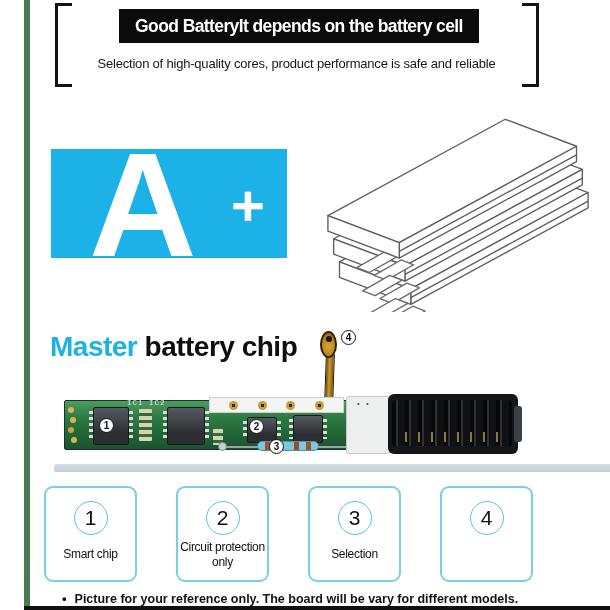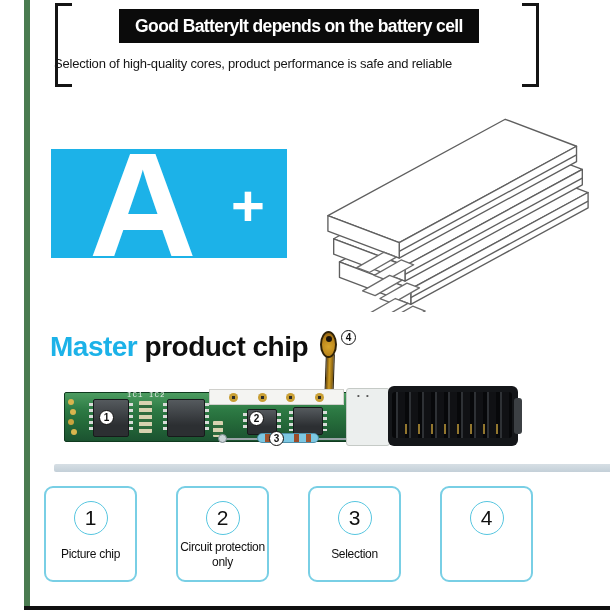--- a/index.html
+++ b/index.html
@@ -16,21 +16,21 @@
   
   .bracket { position:absolute; top:3px; width:17px; height:84px; }
   .bracket-left  { left:31px;  border:3px solid #141414; border-right:none; }
   .bracket-right { left:498px; border:3px solid #141414; border-left:none; }
   .title-box {
     position:absolute; left:95px; top:9px; width:360px; height:34px; background:#0b0b0b;
     display:flex; align-items:center; justify-content:center;
   }
   .title-box span { color:#fff; font-weight:bold; font-size:17.5px; letter-spacing:-0.6px; white-space:nowrap; }
   .subtitle {
-    position:absolute; left:30px; top:56px; width:485px; 
+    position:absolute; left:30px; top:56px; width:485px; text-align:center;
     font-size:13px; color:#161616; letter-spacing:-0.2px;
   }
 
   
   .grade-box { position:absolute; left:27px; top:149px; width:236px; height:109px; background:#1cb2e8; overflow:hidden; }
 
   
   .cells { position:absolute; left:276px; top:100px; }
 
   
@@ -52,21 +52,21 @@
     border-left:1px solid #241a05; border-right:1px solid #241a05;
     transform:rotate(2deg); z-index:2;
   }
   .callout-4 {
     position:absolute; left:317px; top:330px; width:15px; height:15px; border:1.5px solid #141414;
     border-radius:50%; background:#fff; font-size:10px; font-weight:bold; color:#111;
     display:flex; align-items:center; justify-content:center; z-index:5;
   }
 
   
-  .pcb { position:absolute; left:38px; top:380px; width:462px; height:72px; z-index:4; }
+  .pcb { position:absolute; left:38px; top:388px; width:462px; height:72px; z-index:4; }
   .board {
     position:absolute; left:2px; top:12px; width:330px; height:50px; border-radius:2px;
     background:linear-gradient(180deg,#4c9c60 0%,#2d7a44 35%,#256b3a 60%,#1b5230 100%);
     border:1px solid #0f3a1f;
   }
   .gold-pads { position:absolute; left:3px; top:6px; width:6px; height:6px; border-radius:50%; background:#d9b54e;
     box-shadow:2px 10px 0 #d9b54e, 0 20px 0 #c9a43e, 3px 30px 0 #d9b54e; }
   .silkscreen { position:absolute; left:62px; top:-2px; font-size:7.5px; color:#e8ecе8; color:#e9ede9; letter-spacing:1px; font-family:"Liberation Mono", monospace; }
   .chip { position:absolute; background:linear-gradient(180deg,#555a5e,#2c2f32 70%); border:1px solid #17191b; border-radius:2px; }
   .chip::before, .chip::after {
@@ -185,21 +185,21 @@
     <g stroke="#6a6a6a">
       <path d="M84,158 l-28,16 l13,5 l28,-16 Z"></path>
       <path d="M102,166 l-28,16 l13,5 l28,-16 Z"></path>
       <path d="M90,182 l-28,16 l13,5 l28,-16 Z"></path>
       <path d="M108,190 l-28,16 l13,5 l28,-16 Z"></path>
       <path d="M96,206 l-28,16 l13,5 l28,-16 Z"></path>
       <path d="M114,214 l-28,16 l13,5 l28,-16 Z"></path>
     </g>
   </svg>
 
-  <div class="smart-heading"><span class="hl">Master</span><span> product chip</span></div>
+  <div class="smart-heading"><span class="hl">Master</span><span> battery chip</span></div>
 
   <div class="therm-ribbon"></div>
   <div class="therm-head"></div>
   <div class="callout-4">4</div>
 
   <div class="pcb">
     <div class="board">
       <div class="gold-pads"></div>
       <span class="silkscreen">IC1 IC2</span>
       <div class="chip chip1"></div>
@@ -228,35 +228,38 @@
       <div class="glint"></div>
     </div>
   </div>
   <div class="board-shadow"></div>
 
   <div class="cards">
     <div class="card">
       <div class="card-circle">
           <span>1</span>
         </div>
-      <div class="card-label">Picture chip</div>
+      <div class="card-label">Smart chip</div>
     </div>
     <div class="card">
       <div class="card-circle">
           <span>2</span>
         </div>
       <div class="card-label">Circuit protection only</div>
     </div>
     <div class="card">
       <div class="card-circle">
           <span>3</span>
         </div>
       <div class="card-label">Selection</div>
     </div>
     <div class="card">
       <div class="card-circle">
           <span>4</span>
         </div>
     </div>
   </div>
 
+  <div class="footnote">
+    <span class="bullet">•</span><span>Picture for your reference only. The board will be vary for different models.</span>
+  </div>
 
 </div>
 
 </body></html>

